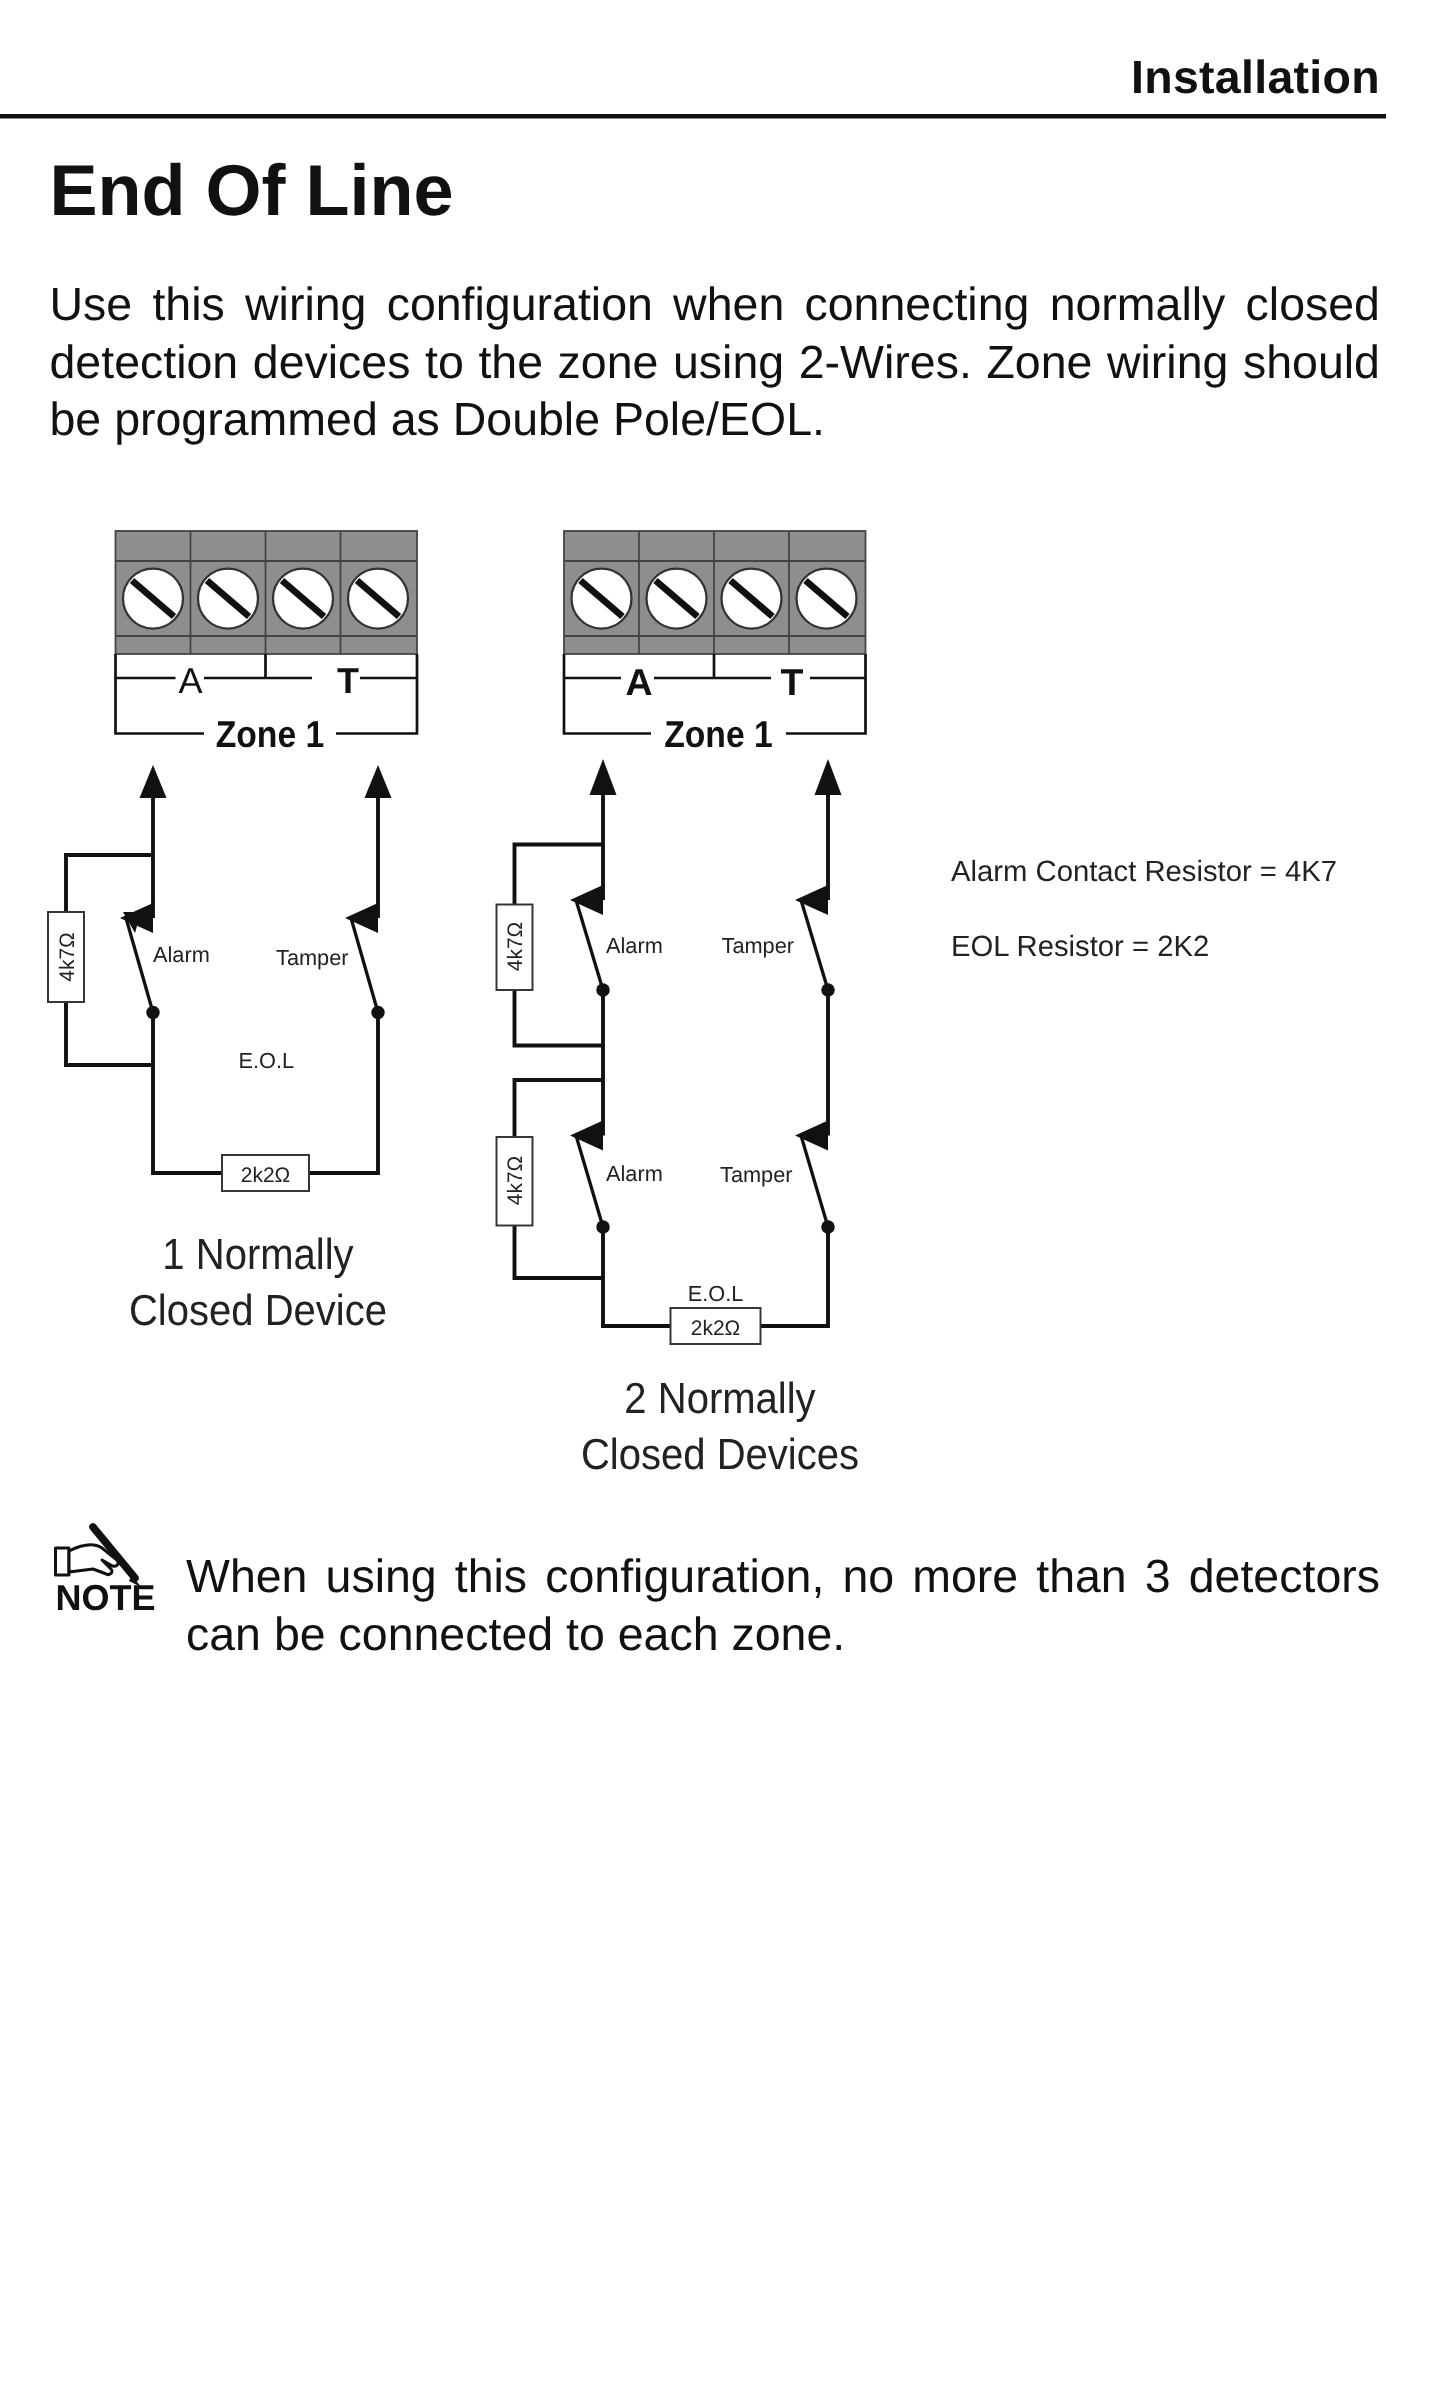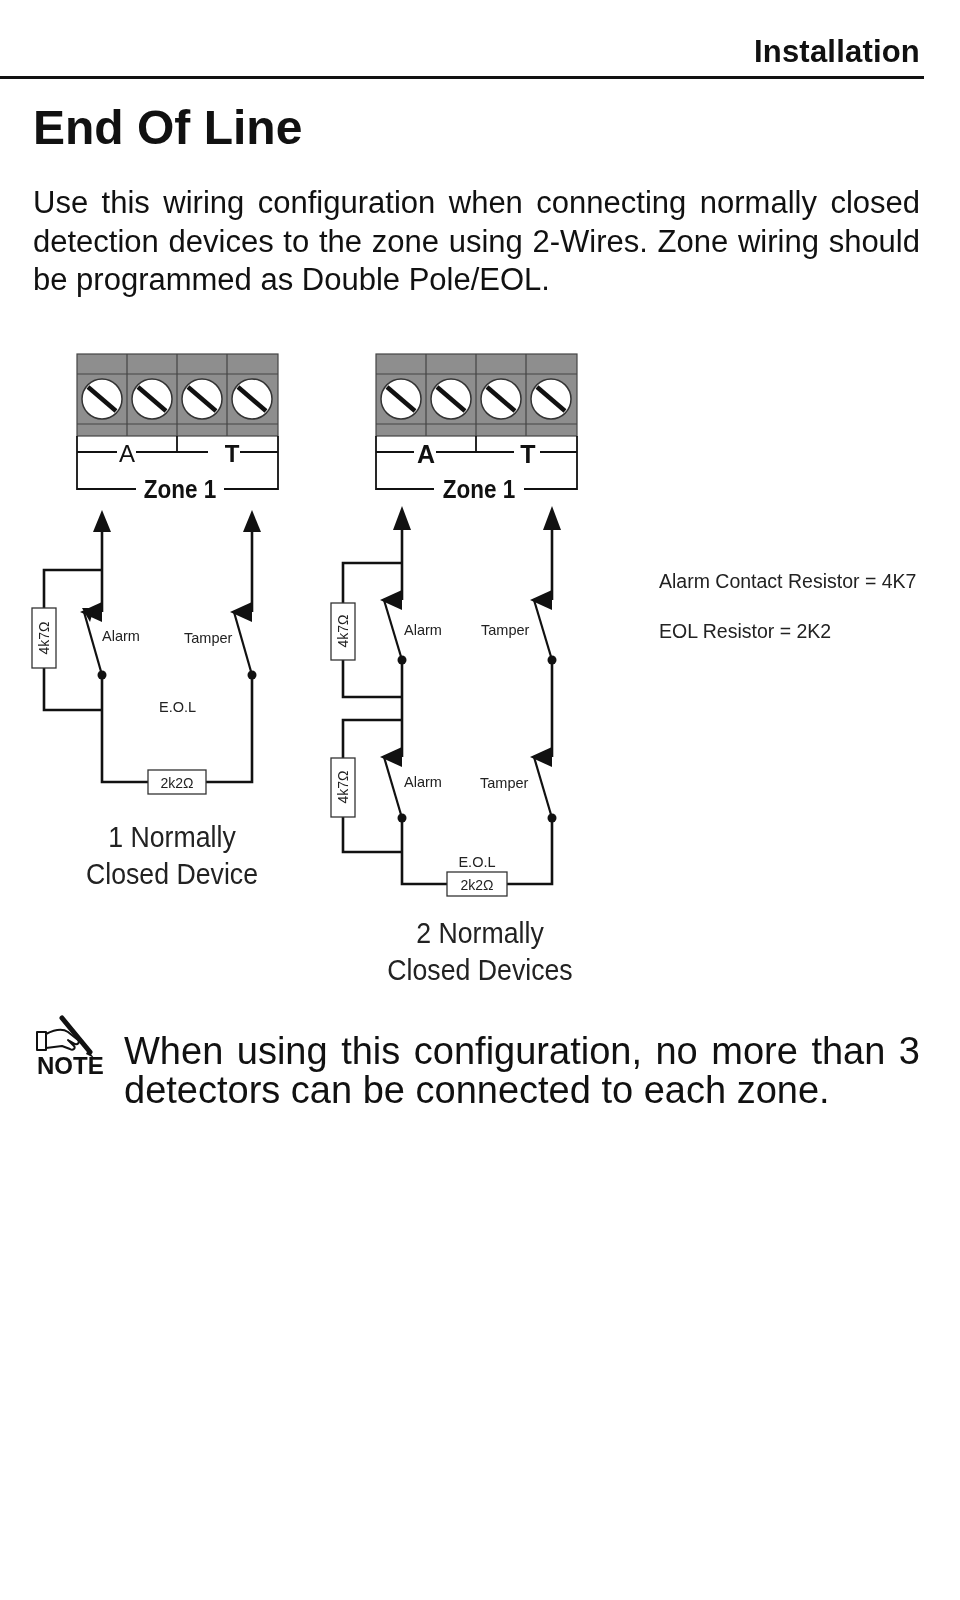--- a/index.html
+++ b/index.html
@@ -4,22 +4,22 @@
 <style>
   html, body { margin: 0; padding: 0; background: #ffffff; }
   body { width: 960px; height: 1600px; position: relative; overflow: hidden; font-family: "Liberation Sans", sans-serif; color: #111; }
   .section-header { position: absolute; right: 40px; top: 34px; font-family: "Liberation Sans", sans-serif; font-weight: bold; font-size: 31px; letter-spacing: 0.2px; }
   .rule { position: absolute; left: 0; width: 924px; top: 76px; height: 3px; background: #111; }
   .title { position: absolute; left: 33px; top: 100px; font-weight: bold; font-size: 48px; }
   .intro { position: absolute; left: 33px; top: 156px; width: 887px; font-size: 31px; line-height: 38.5px; text-align: justify; text-align-last: left; margin-top: 28px; }
   svg.diagram { position: absolute; left: 0; top: 0; }
   .note-icon { position: absolute; left: 34px; top: 1012px; width: 62px; height: 62px; }
   .note-label { position: absolute; left: 37px; top: 1052px; font-weight: bold; font-size: 24px; }
-  .note-text { position: absolute; left: 124px; top: 1032px; width: 796px; font-size: 38px; line-height: 38.5px; text-align: justify; text-align-last: left; }
-  .legend-line { position: absolute; left: 634px; font-size: 19.5px; color: #222; margin-left: 25px; }
+  .note-text { position: absolute; left: 124px; top: 1032px; width: 796px; font-size: 31px; line-height: 38.5px; text-align: justify; text-align-last: left; }
+  .legend-line { position: absolute; left: 634px; font-size: 19.5px; color: #222; }
   .caption { position: absolute; font-size: 29px; color: #222; text-align: center; line-height: 37px; transform: scaleX(0.92); transform-origin: center; }
 </style>
 </head>
 <body>
 
 <div class="section-header">Installation</div>
 <div class="rule"></div>
 
 <div class="title">End Of Line</div>
 <div class="intro">Use this wiring configuration when connecting normally closed detection devices to the zone using 2-Wires. Zone wiring should be programmed as Double Pole/EOL.</div>

